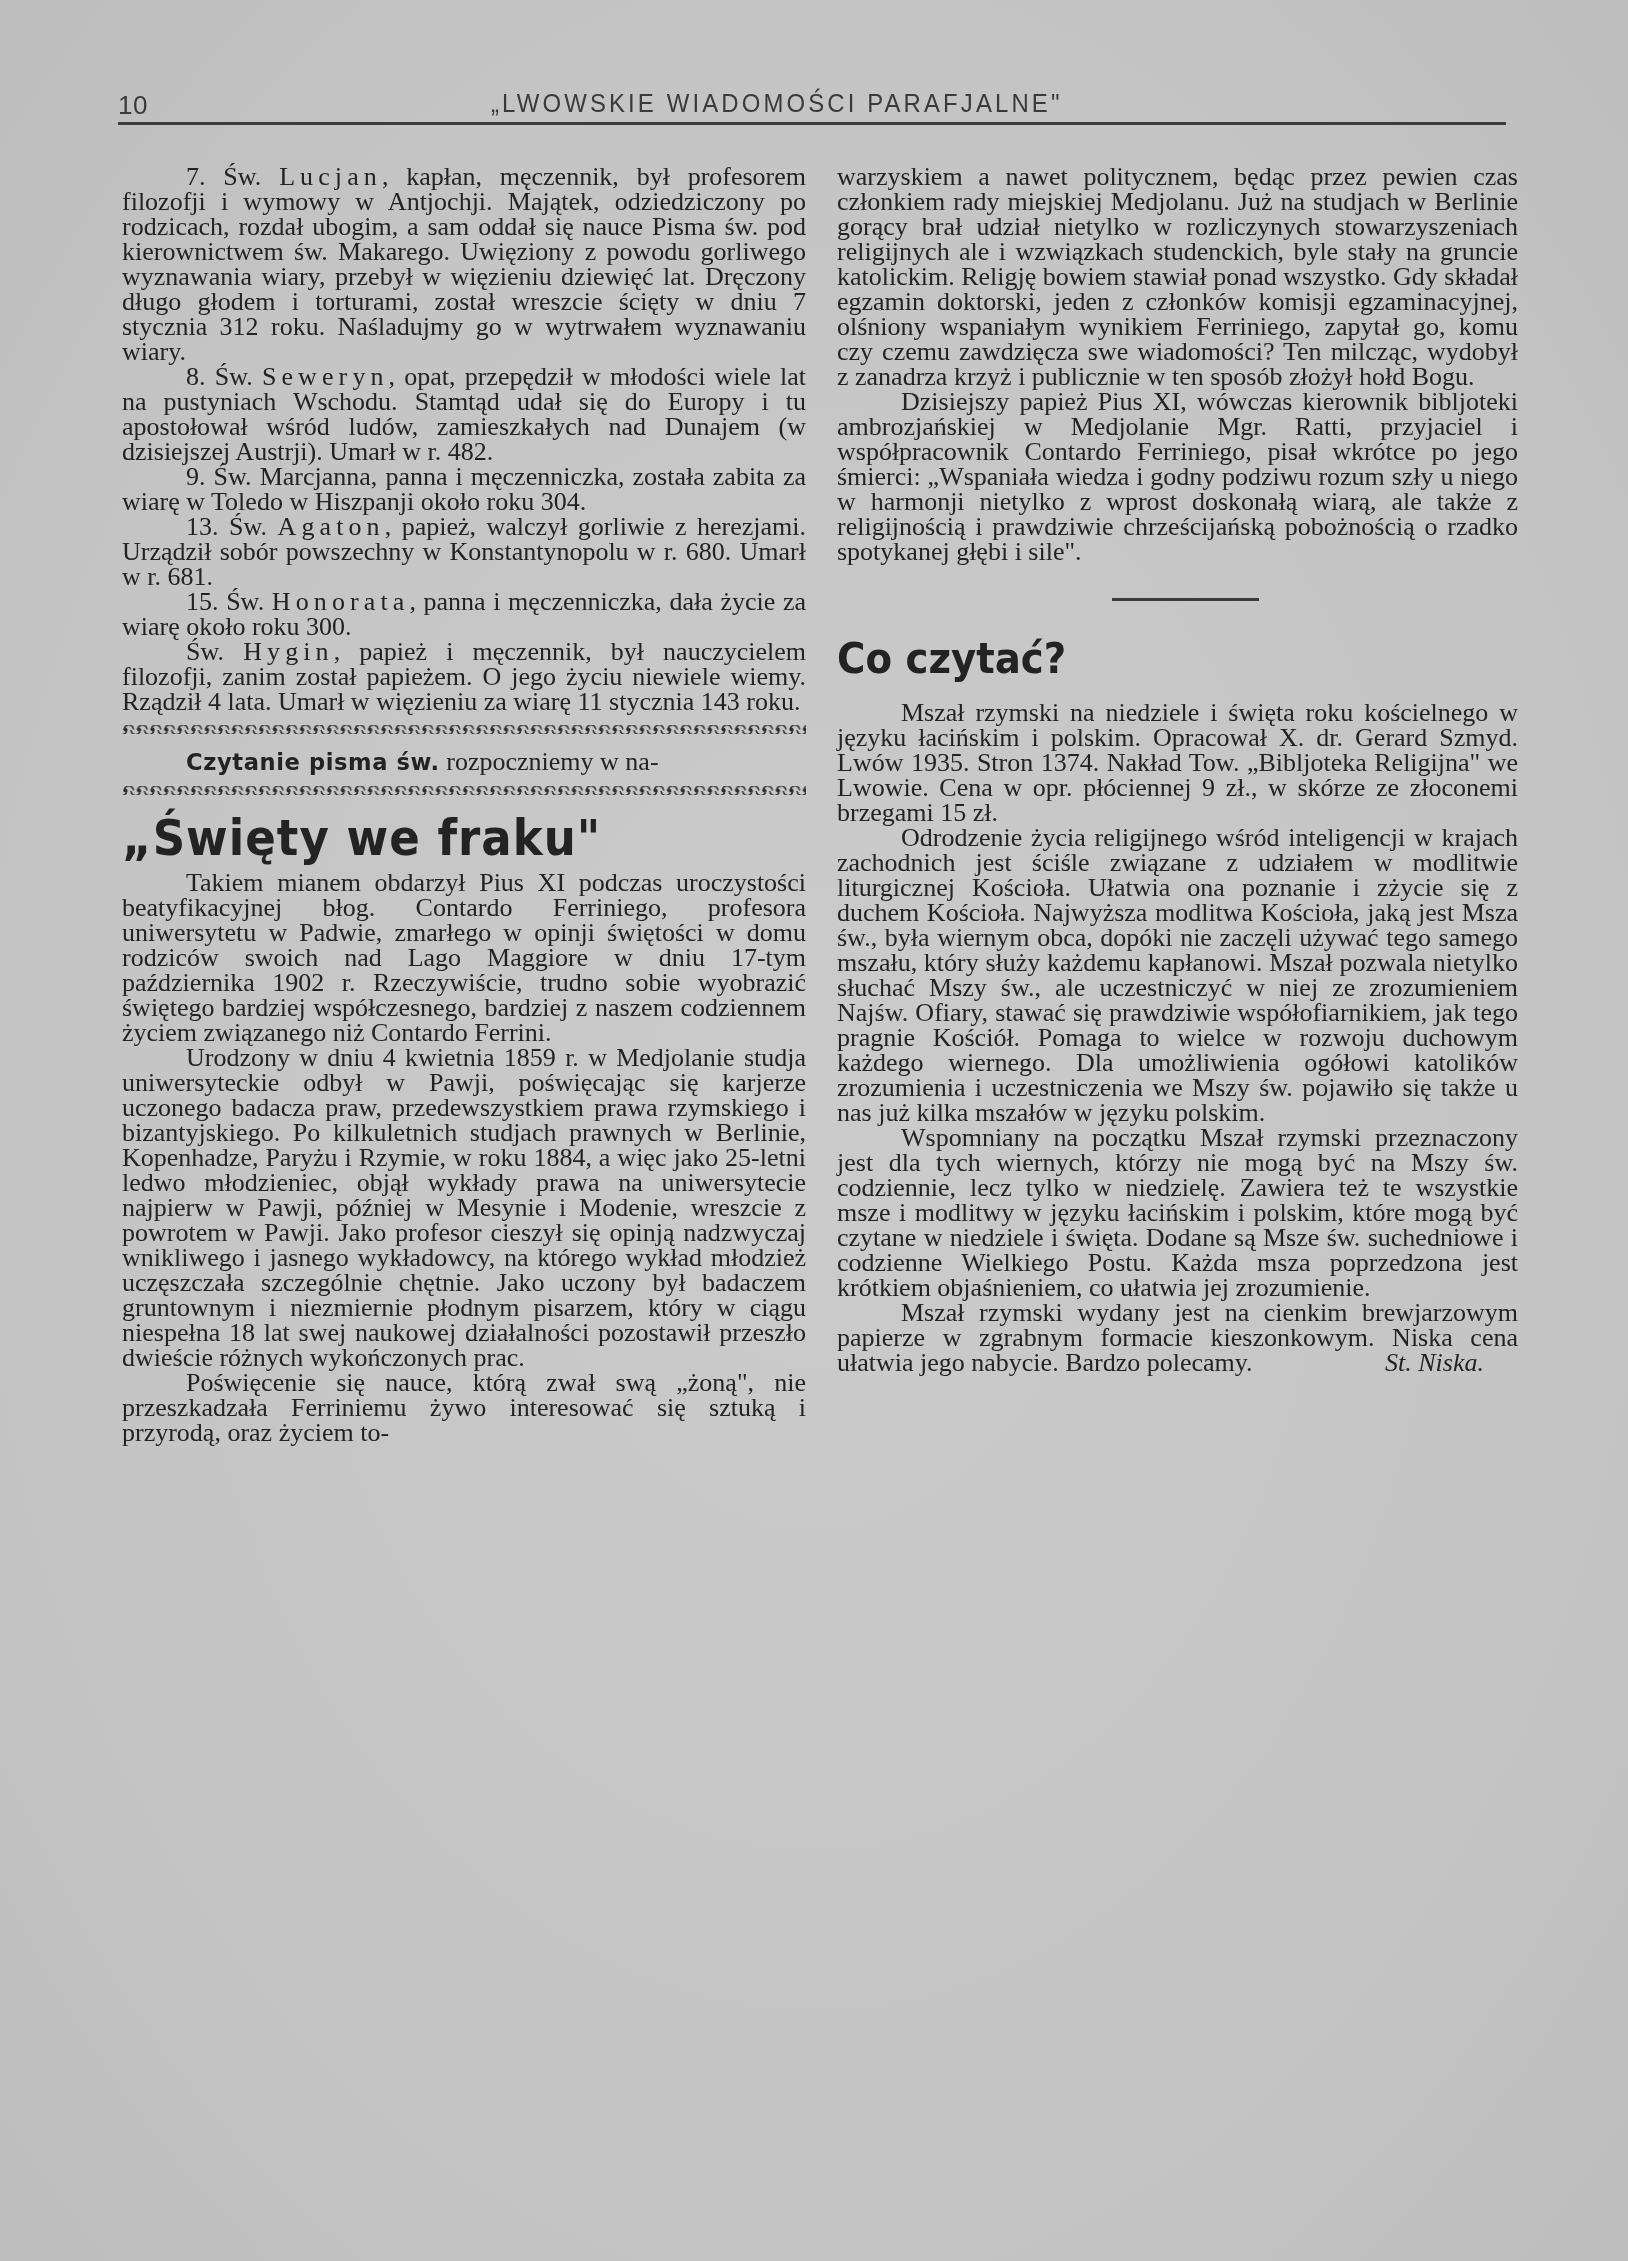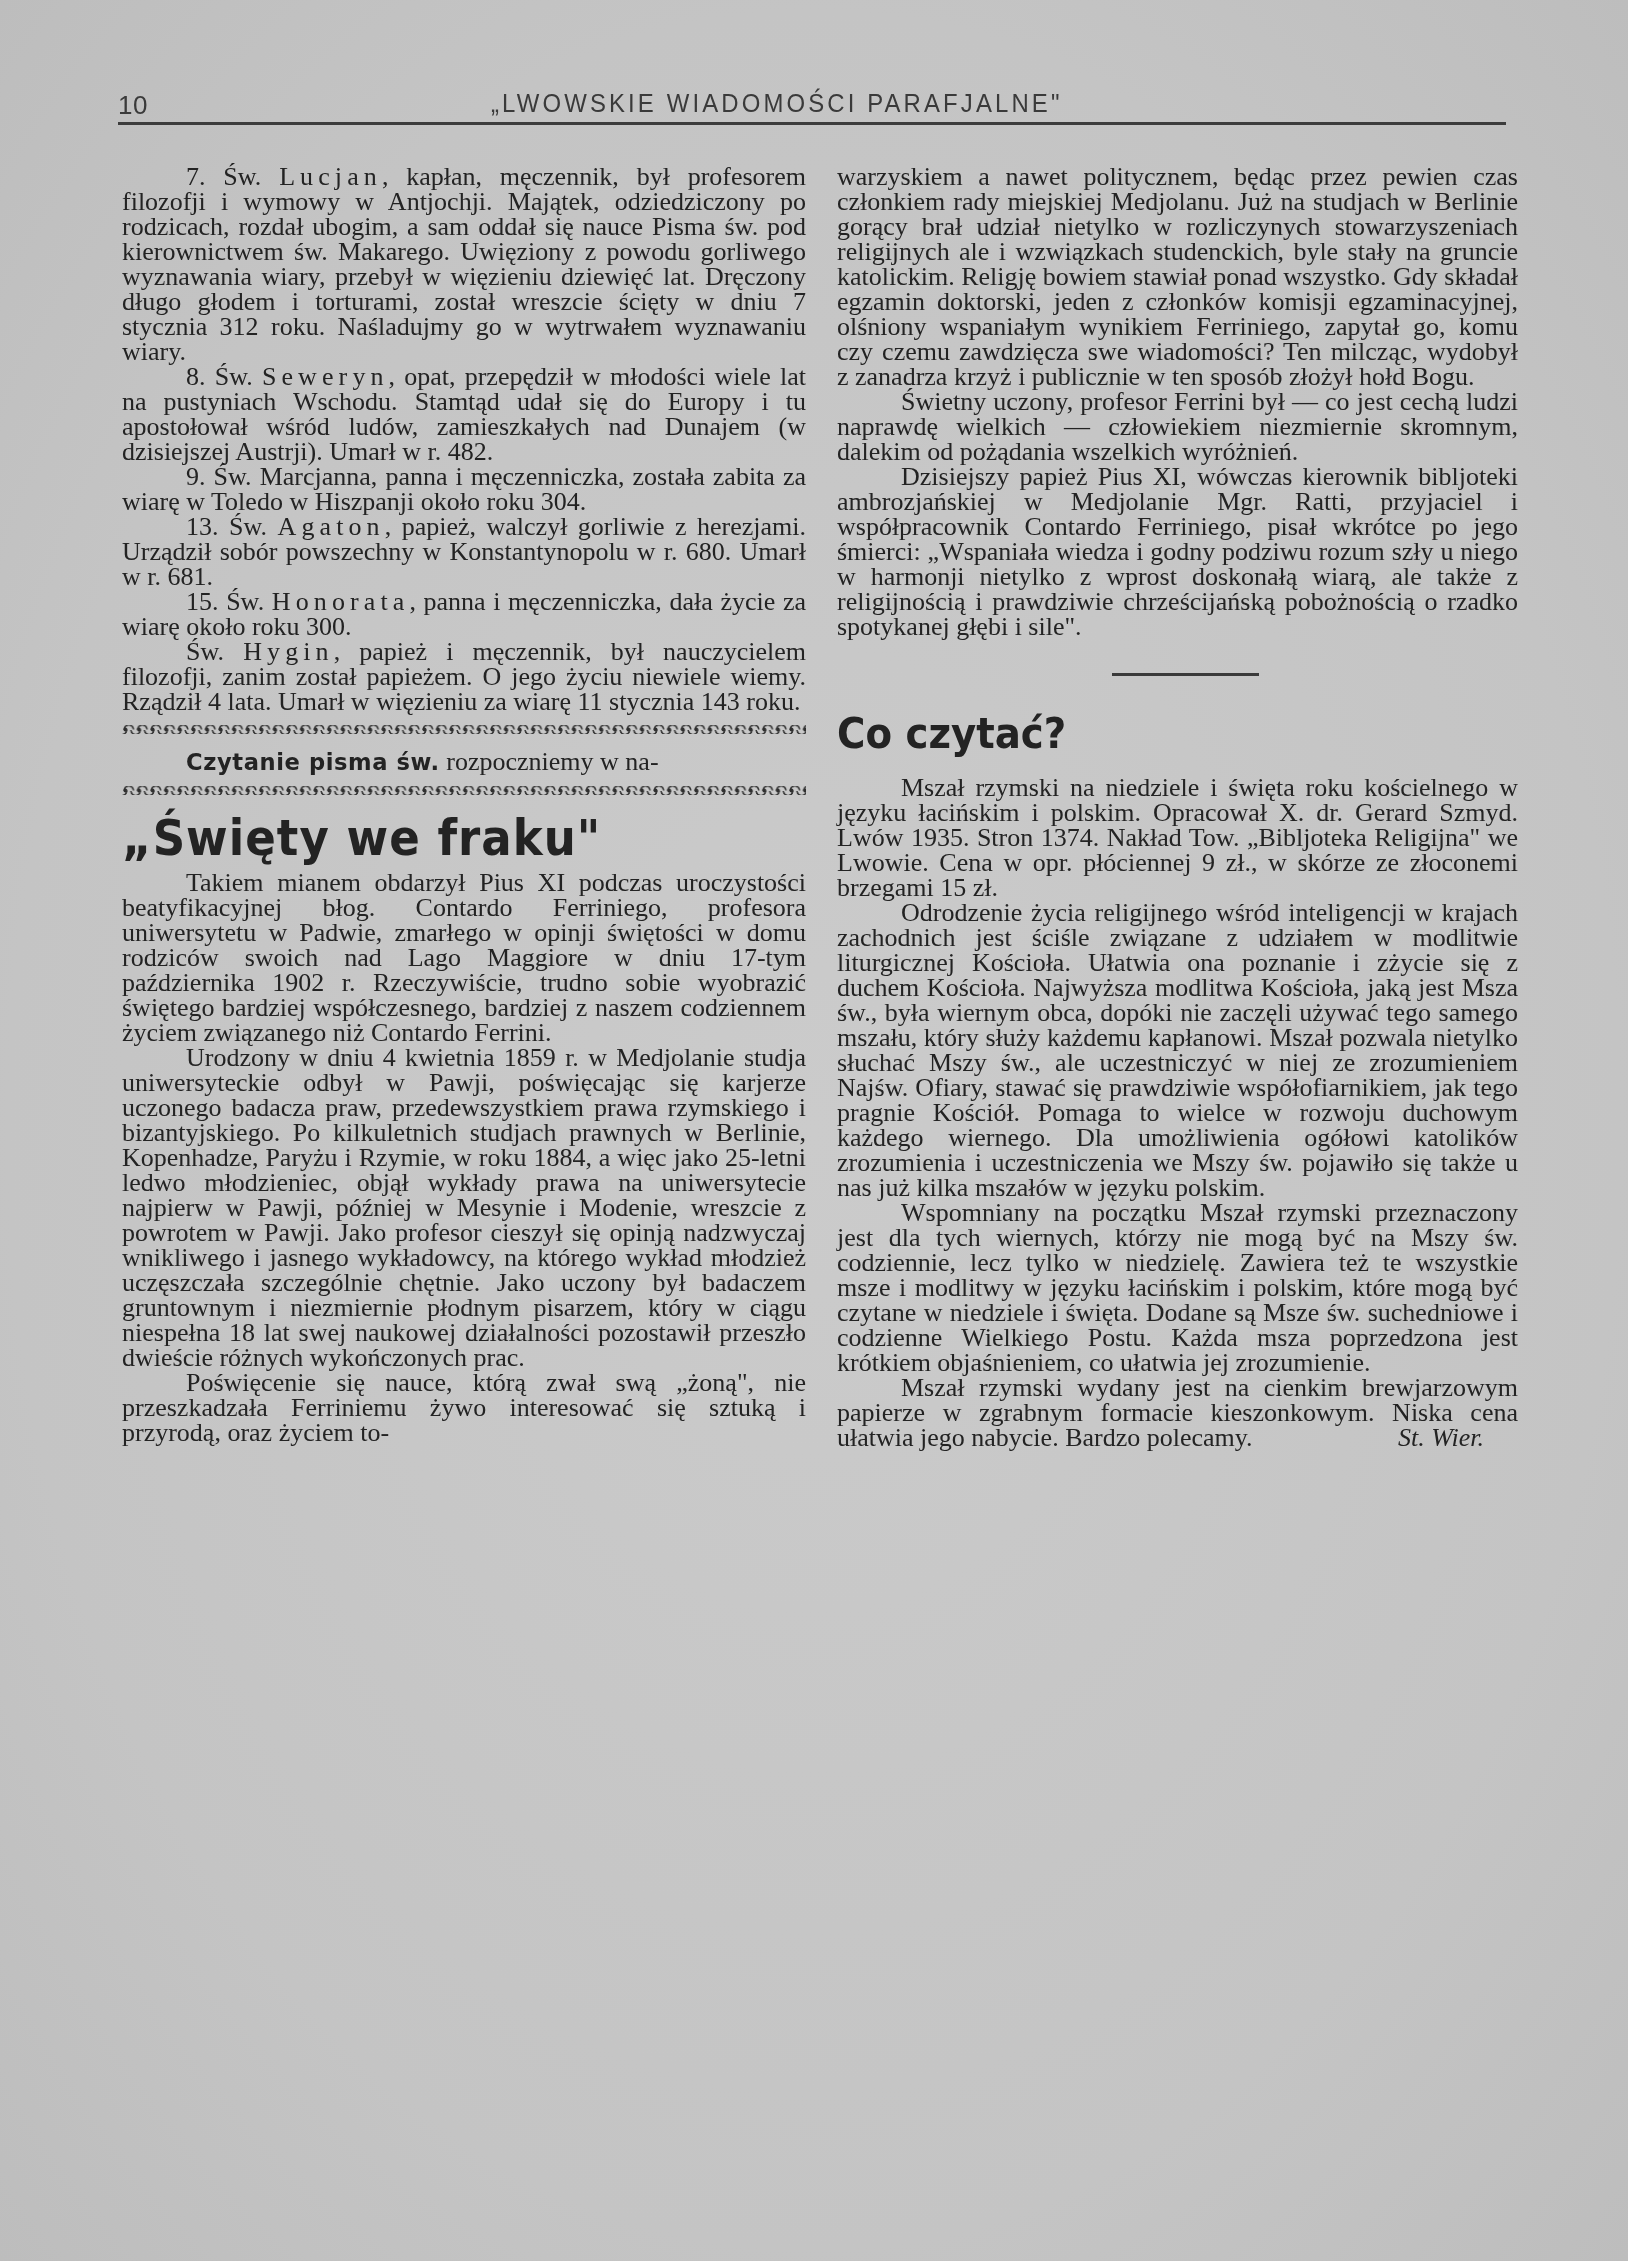--- a/index.html
+++ b/index.html
@@ -126,31 +126,30 @@
 
     <h1 class="article-title">„Święty we fraku"</h1>
 
     <p>Takiem mianem obdarzył Pius XI podczas uroczystości beatyfikacyjnej błog. Contardo Ferriniego, profesora uniwersytetu w Padwie, zmarłego w opinji świętości w domu rodziców swoich nad Lago Maggiore w dniu 17-tym października 1902 r. Rzeczywiście, trudno sobie wyobrazić świętego bardziej współczesnego, bardziej z naszem codziennem życiem związanego niż Contardo Ferrini.</p>
     <p>Urodzony w dniu 4 kwietnia 1859 r. w Medjolanie studja uniwersyteckie odbył w Pawji, poświęcając się karjerze uczonego badacza praw, przedewszystkiem prawa rzymskiego i bizantyjskiego. Po kilkuletnich studjach prawnych w Berlinie, Kopenhadze, Paryżu i Rzymie, w roku 1884, a więc jako 25-letni ledwo młodzieniec, objął wykłady prawa na uniwersytecie najpierw w Pawji, później w Mesynie i Modenie, wreszcie z powrotem w Pawji. Jako profesor cieszył się opinją nadzwyczaj wnikliwego i jasnego wykładowcy, na którego wykład młodzież uczęszczała szczególnie chętnie. Jako uczony był badaczem gruntownym i niezmiernie płodnym pisarzem, który w ciągu niespełna 18 lat swej naukowej działalności pozostawił przeszło dwieście różnych wykończonych prac.</p>
     <p>Poświęcenie się nauce, którą zwał swą „żoną", nie przeszkadzała Ferriniemu żywo interesować się sztuką i przyrodą, oraz życiem to-</p>
   </div>
 
   <div class="col col-right">
     <p class="noindent">warzyskiem a nawet politycznem, będąc przez pewien czas członkiem rady miejskiej Medjolanu. Już na studjach w Berlinie gorący brał udział nietylko w rozliczynych stowarzyszeniach religijnych ale i wzwiązkach studenckich, byle stały na gruncie katolickim. Religję bowiem stawiał ponad wszystko. Gdy składał egzamin doktorski, jeden z członków komisji egzaminacyjnej, olśniony wspaniałym wynikiem Ferriniego, zapytał go, komu czy czemu zawdzięcza swe wiadomości? Ten milcząc, wydobył z zanadrza krzyż i publicznie w ten sposób złożył hołd Bogu.</p>
-    <p>Świetny uczony, profesor Ferrini był — co jest cechą ludzi naprawdę wielkich — człowiekiem niezmiernie skromnym, dalekim od pożądania wszelkich wyróżnień.</p>
     <p>Dzisiejszy papież Pius XI, wówczas kierownik bibljoteki ambrozjańskiej w Medjolanie Mgr. Ratti, przyjaciel i współpracownik Contardo Ferriniego, pisał wkrótce po jego śmierci: „Wspaniała wiedza i godny podziwu rozum szły u niego w harmonji nietylko z wprost doskonałą wiarą, ale także z religijnością i prawdziwie chrześcijańską pobożnością o rzadko spotykanej głębi i sile".</p>
 
     <div class="short-rule"></div>
 
     <h2 class="section-title">Co czytać?</h2>
 
     <p>Mszał rzymski na niedziele i święta roku kościelnego w języku łacińskim i polskim. Opracował X. dr. Gerard Szmyd. Lwów 1935. Stron 1374. Nakład Tow. „Bibljoteka Religijna" we Lwowie. Cena w opr. płóciennej 9 zł., w skórze ze złoconemi brzegami 15 zł.</p>
     <p>Odrodzenie życia religijnego wśród inteligencji w krajach zachodnich jest ściśle związane z udziałem w modlitwie liturgicznej Kościoła. Ułatwia ona poznanie i zżycie się z duchem Kościoła. Najwyższa modlitwa Kościoła, jaką jest Msza św., była wiernym obca, dopóki nie zaczęli używać tego samego mszału, który służy każdemu kapłanowi. Mszał pozwala nietylko słuchać Mszy św., ale uczestniczyć w niej ze zrozumieniem Najśw. Ofiary, stawać się prawdziwie współofiarnikiem, jak tego pragnie Kościół. Pomaga to wielce w rozwoju duchowym każdego wiernego. Dla umożliwienia ogółowi katolików zrozumienia i uczestniczenia we Mszy św. pojawiło się także u nas już kilka mszałów w języku polskim.</p>
     <p>Wspomniany na początku Mszał rzymski przeznaczony jest dla tych wiernych, którzy nie mogą być na Mszy św. codziennie, lecz tylko w niedzielę. Zawiera też te wszystkie msze i modlitwy w języku łacińskim i polskim, które mogą być czytane w niedziele i święta. Dodane są Msze św. suchedniowe i codzienne Wielkiego Postu. Każda msza poprzedzona jest krótkiem objaśnieniem, co ułatwia jej zrozumienie.</p>
     <p>
       <span>Mszał rzymski wydany jest na cienkim brewjarzowym papierze w zgrabnym formacie kieszonkowym. Niska cena ułatwia jego nabycie. Bardzo polecamy.</span>
-      <span class="signature">St. Wier.</span>
+      <span class="signature">St. Niska.</span>
     </p>
     <div class="clear"></div>
   </div>
 
 </div>
 
 
 </body></html>

